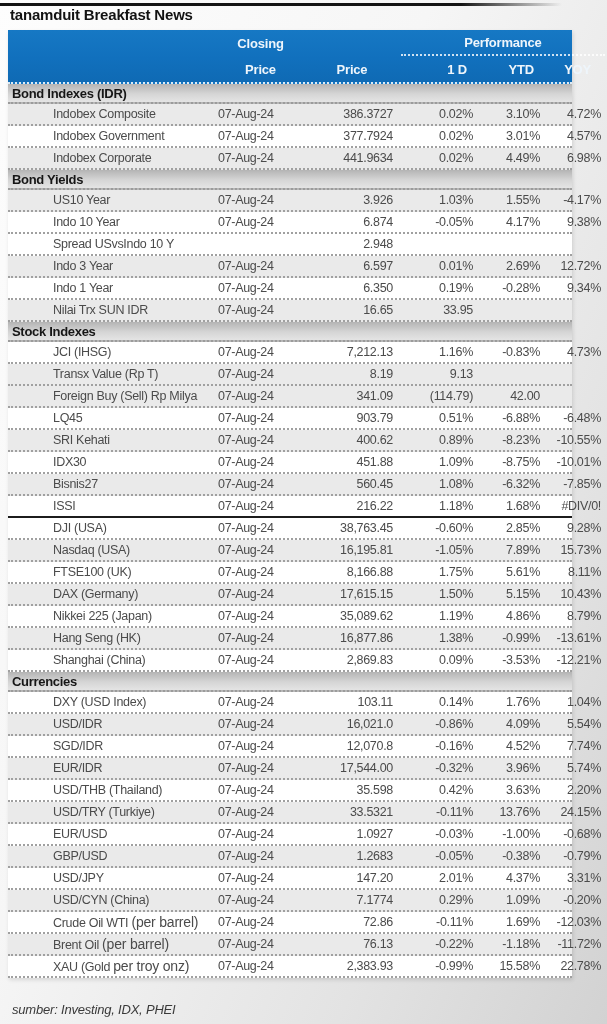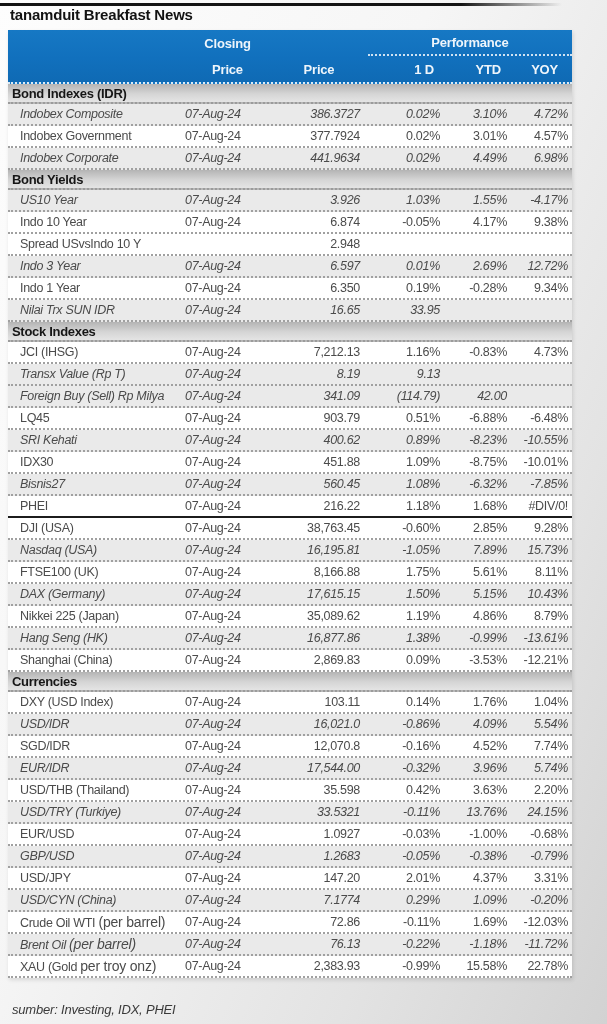--- a/index.html
+++ b/index.html
@@ -7,39 +7,39 @@
     width:607px;height:1024px;position:relative;overflow:hidden;
     font-family:"Liberation Sans",sans-serif;
     background:linear-gradient(115deg,#fdfdfd 0%,#f6f6f6 40%,#e3e3e3 75%,#d2d2d2 100%);
     -webkit-font-smoothing:antialiased;
   }
   .topline{position:absolute;left:0;top:3px;width:562px;height:3px;
     background:linear-gradient(90deg,#141414 0%,#141414 82%,rgba(20,20,20,0) 100%);}
   .title{position:absolute;left:10px;top:6px;font-size:15px;font-weight:bold;color:#121212;letter-spacing:-0.2px;}
   .table{position:absolute;left:8px;top:30px;width:564px;background:#ffffff;
     box-shadow:1px 2px 4px rgba(0,0,0,0.12);}
-  .grid{display:grid;grid-template-columns:177px 85px 98px 80px 67px 57px;}
+  .grid{display:grid;grid-template-columns:177px 85px 98px 80px 67px 57px;padding-left:33px;}
   
   .bluehead{background:linear-gradient(180deg,#1678c4 0%,#1170bd 55%,#0f6ab4 100%);
     color:#eef5fb;border-bottom:2px dotted rgba(255,255,255,0.85);box-sizing:border-box;height:54px;}
   .hrow{height:26px;align-items:center;font-size:13px;font-weight:600;letter-spacing:-0.2px;}
   .hc{box-sizing:border-box;}
   .hc.center{text-align:center;}
   .hc.num{text-align:right;padding-right:14px;}
   .hc.perf{grid-column:4 / span 3;text-align:center;border-bottom:2px dotted rgba(255,255,255,0.8);
     align-self:stretch;display:flex;align-items:center;justify-content:center;}
   
   .secbar{height:20px;box-sizing:border-box;border-bottom:2px dotted #9b9b9b;
     background:linear-gradient(180deg,#b4b4b4 0%,#d5d5d5 55%,#e4e4e4 100%);
     display:flex;align-items:center;padding-left:4px;text-align:center;}
   .secbar .lbl{font-size:13px;font-weight:bold;color:#161616;letter-spacing:-0.3px;}
   
   .row{height:22px;box-sizing:border-box;border-bottom:2px dotted #a0a0a0;
     align-items:center;font-size:12.5px;color:#4b4b4b;letter-spacing:-0.3px;background:#fff;}
-  .row.shade{background:#eaeaea;font-style:italic;}
+  .row.shade{background:#eaeaea;}
   .row.italic{}
   .row.divider{border-bottom:2px solid #1c1c1c;}
   .c{box-sizing:border-box;white-space:nowrap;overflow:hidden;}
   .c.name{padding-left:12px;}
   .c.name .sm{font-size:14px;letter-spacing:-0.2px;}
   .c.date{text-align:left;}
   .c.num{text-align:right;padding-right:8px;}
   .c.num.yoy{padding-right:4px;}
   .footer{position:absolute;left:12px;top:1002px;font-size:13px;font-style:italic;
     color:#3a3a3a;letter-spacing:-0.2px;}
@@ -199,21 +199,21 @@
       </div>
       <div class="row grid shade">
         <div class="c name">Bisnis27</div>
         <div class="c date">07-Aug-24</div>
         <div class="c num price">560.45</div>
         <div class="c num d1">1.08%</div>
         <div class="c num ytd">-6.32%</div>
         <div class="c num yoy">-7.85%</div>
       </div>
       <div class="row grid divider">
-        <div class="c name">PHEI</div>
+        <div class="c name">ISSI</div>
         <div class="c date">07-Aug-24</div>
         <div class="c num price">216.22</div>
         <div class="c num d1">1.18%</div>
         <div class="c num ytd">1.68%</div>
         <div class="c num yoy">#DIV/0!</div>
       </div>
       <div class="row grid">
         <div class="c name">DJI (USA)</div>
         <div class="c date">07-Aug-24</div>
         <div class="c num price">38,763.45</div>

